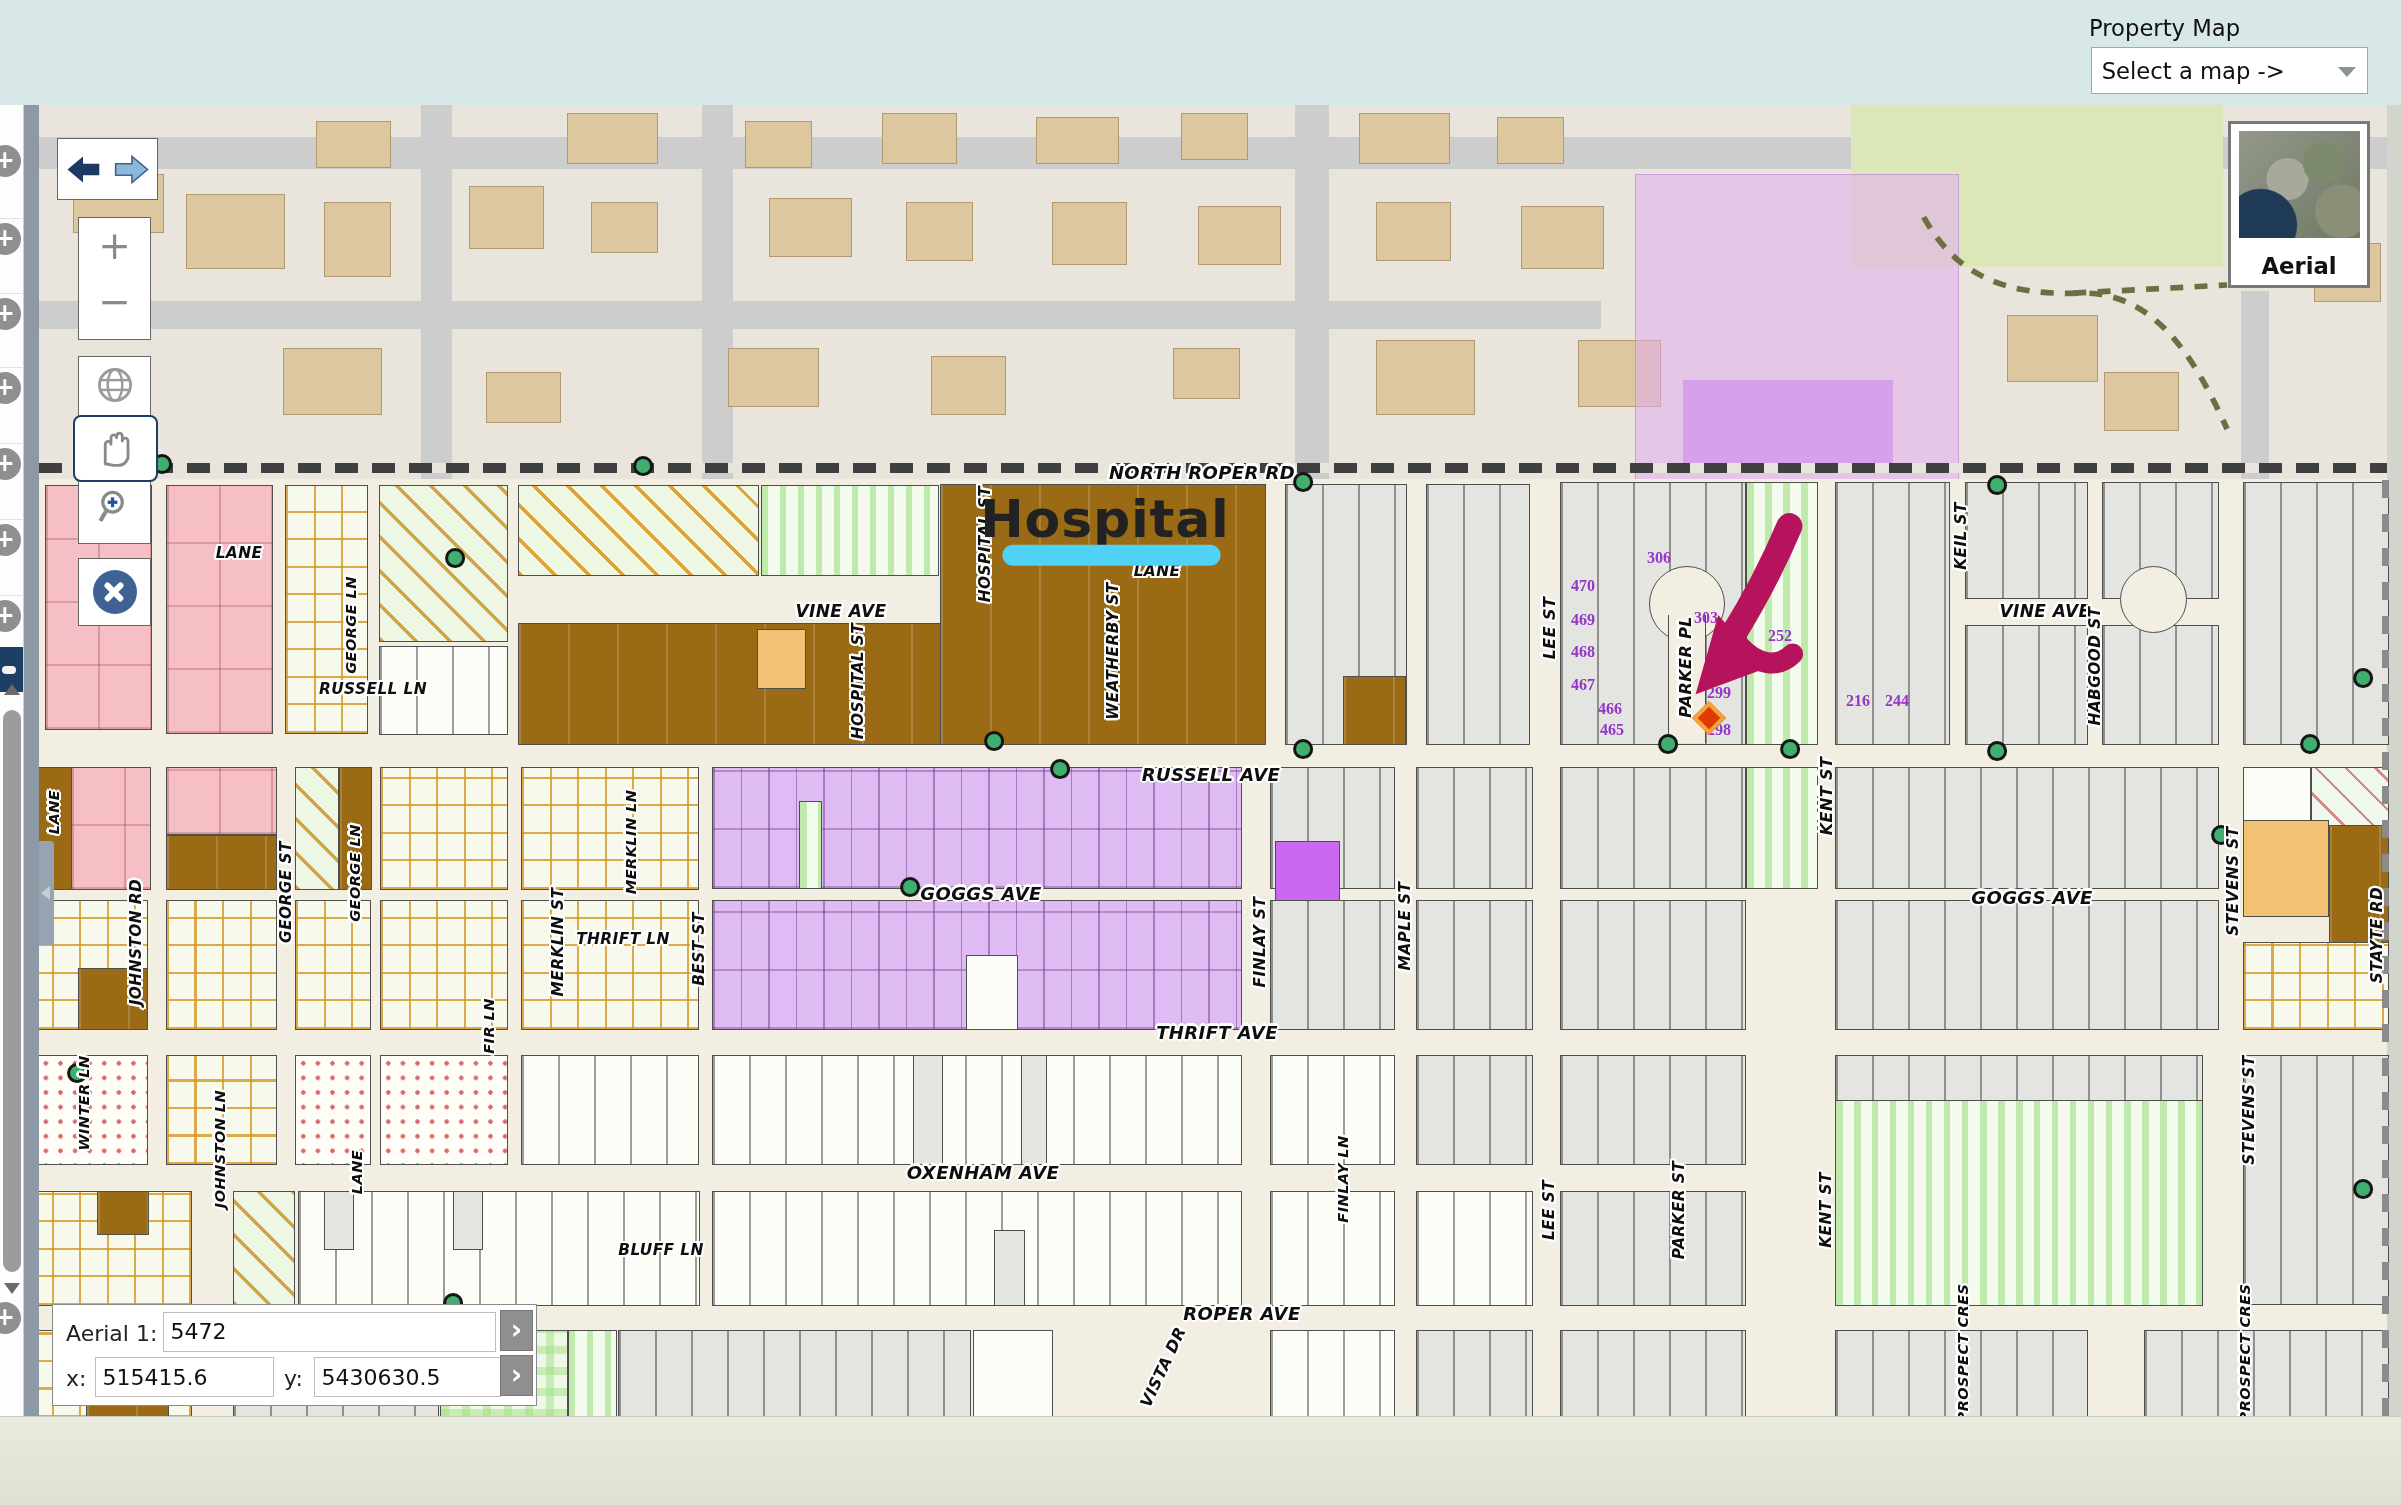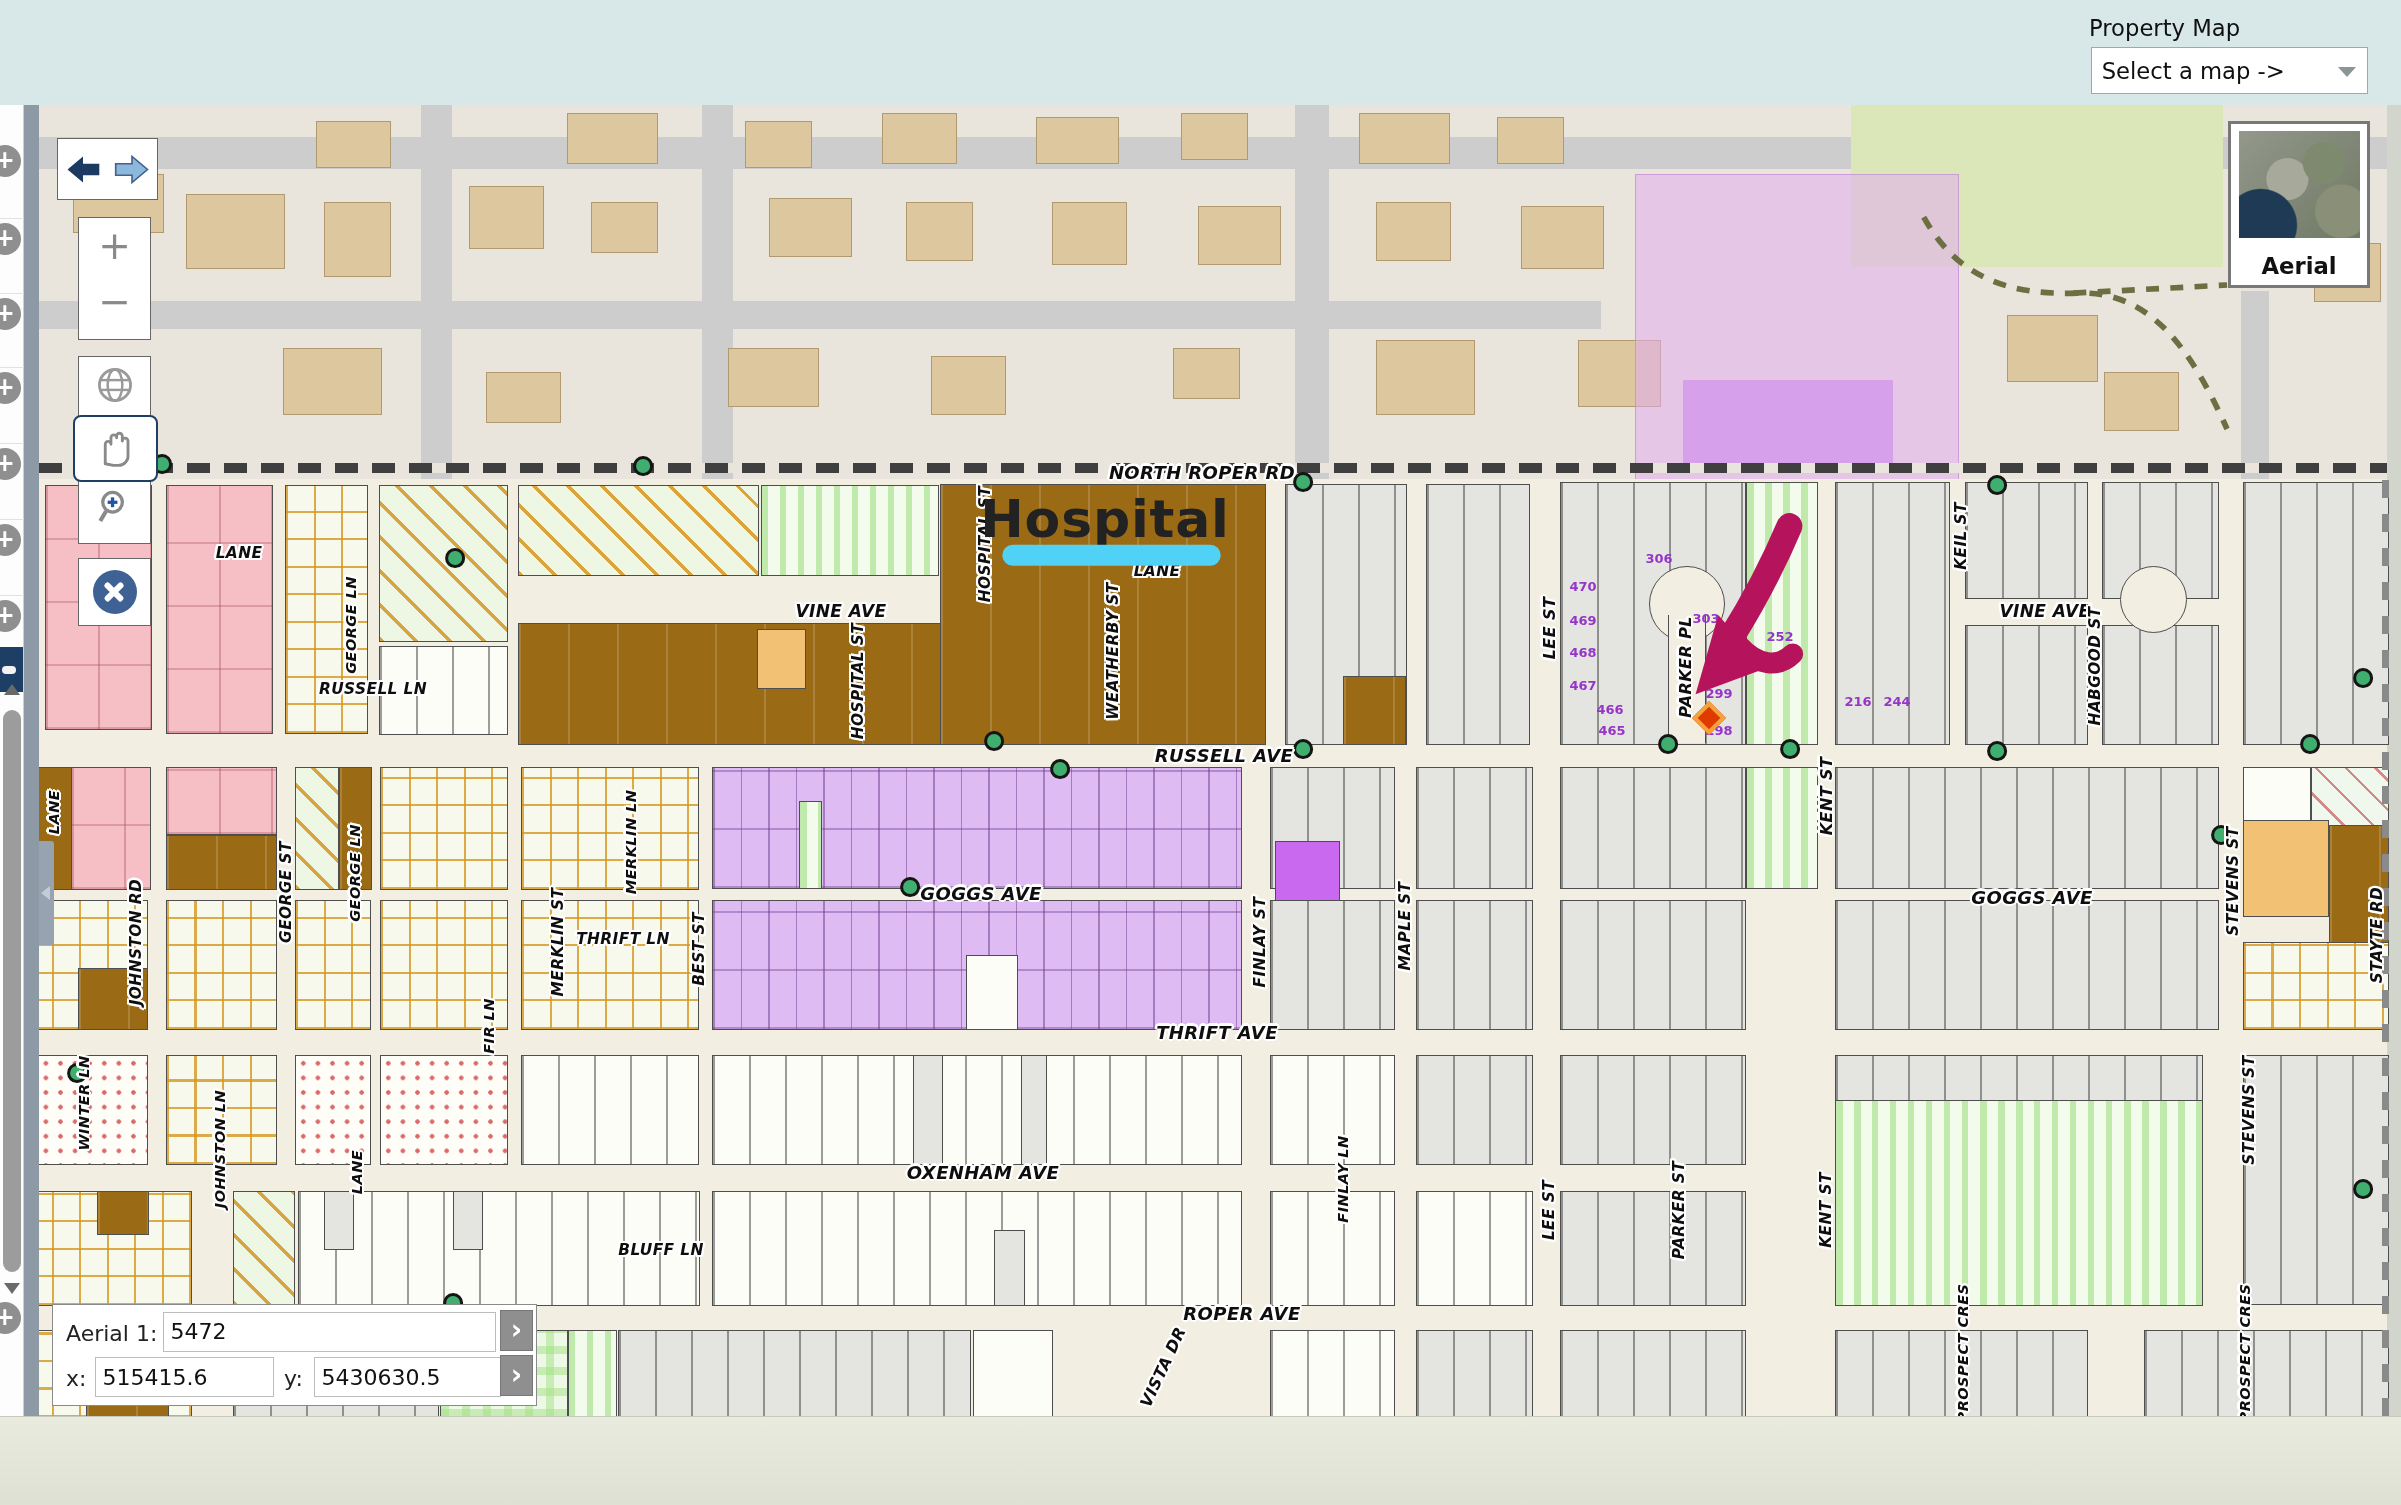--- a/index.html
+++ b/index.html
@@ -61,21 +61,21 @@
   .p-dgr{background-color:#f0f8ee;background-image:repeating-linear-gradient(45deg,rgba(205,110,110,.8) 0 2.4px,transparent 2.4px 21px);}
   .p-dot{background-color:#fffdf8;background-image:radial-gradient(circle,rgba(210,80,80,.85) 2px,transparent 2.4px);background-size:14.6px 14.6px;}
   .p-gs{background-color:#f3fbec;background-image:repeating-linear-gradient(90deg,rgba(150,220,120,.55) 0 6.5px,transparent 6.5px 18px);}
   .p-gc{background-color:#eef8e6;background-image:repeating-linear-gradient(0deg,rgba(160,225,130,.5) 0 8px,transparent 8px 21px),repeating-linear-gradient(90deg,rgba(160,225,130,.5) 0 8px,transparent 8px 21px);}
   .culdesac{position:absolute;border-radius:50%;background:#f2eee2;border:1.6px solid #4e4e4e;z-index:5;}
   .stem{position:absolute;background:#f2eee2;border-left:1.6px solid #4e4e4e;border-right:1.6px solid #4e4e4e;z-index:5;}
   #dash-boundary{left:2382px;top:479px;width:6.5px;height:937px;z-index:6;
       background:repeating-linear-gradient(0deg,#8a8a8a 0 18px,transparent 18px 34px);}
   .monu{position:absolute;width:13.8px;height:13.8px;border-radius:50%;background:#3fae6e;border:3.2px solid #151515;
       transform:translate(-50%,-50%);z-index:7;}
-  .plabel{position:absolute;transform:translate(-50%,-50%);font-size:13px;font-weight:bold;color:#9536c9;z-index:8;white-space:nowrap;}
+  .plabel{position:absolute;transform:translate(-50%,-50%);font-size:16px;font-weight:bold;color:#9536c9;z-index:8;white-space:nowrap;font-family:Liberation Serif, serif;}
   .slabel{position:absolute;font-style:italic;font-weight:800;color:#0e0e0e;letter-spacing:0.4px;white-space:nowrap;z-index:9;
       text-shadow:-2.4px 0 0 #fff,2.4px 0 0 #fff,0 -2.4px 0 #fff,0 2.4px 0 #fff,-1.6px -1.6px 0 #fff,1.6px 1.6px 0 #fff,-1.6px 1.6px 0 #fff,1.6px -1.6px 0 #fff;}
   #hospital-label{position:absolute;left:1105px;top:519px;transform:translate(-50%,-50%);font-size:52px;font-weight:600;
       color:#222;z-index:9;letter-spacing:0.8px;}
   #overlay-svg{position:absolute;left:0;top:0;z-index:10;pointer-events:none;}
   #marker-diamond{left:1697px;top:706px;width:24px;height:24px;background:#e13a00;border:4px solid #f2a33c;
       transform:rotate(45deg);z-index:11;}
   
   .wbox{position:absolute;background:#fff;border:1.6px solid #666;z-index:20;}
   #hist-box{left:57px;top:138px;width:99px;height:60px;display:flex;align-items:center;justify-content:space-around;}
@@ -328,21 +328,21 @@
     <div class="plabel" style="left: 1719px; top: 730px;">298</div>
     <div class="plabel" style="left: 1780px; top: 636px;">252</div>
     <div class="plabel" style="left: 1858px; top: 701px;">216</div>
     <div class="plabel" style="left: 1897px; top: 701px;">244</div>
   </div>
 <div id="street-labels">
     <div class="slabel" style="left: 1202px; top: 472px; font-size: 18px; transform: translate(-50%, -50%) rotate(0deg);">NORTH ROPER RD</div>
     <div class="slabel" style="left: 1157px; top: 571px; font-size: 15.4px; transform: translate(-50%, -50%) rotate(0deg);">LANE</div>
     <div class="slabel" style="left: 841px; top: 611px; font-size: 17px; transform: translate(-50%, -50%) rotate(0deg);">VINE AVE</div>
     <div class="slabel" style="left: 2045px; top: 611px; font-size: 17px; transform: translate(-50%, -50%) rotate(0deg);">VINE AVE</div>
-    <div class="slabel" style="left: 1211px; top: 755px; font-size: 18px; transform: translate(-50%, -50%) rotate(0deg); margin-left: 13px;">RUSSELL AVE</div>
+    <div class="slabel" style="left: 1211px; top: 774px; font-size: 18px; transform: translate(-50%, -50%) rotate(0deg);">RUSSELL AVE</div>
     <div class="slabel" style="left: 373px; top: 689px; font-size: 15.4px; transform: translate(-50%, -50%) rotate(0deg);">RUSSELL LN</div>
     <div class="slabel" style="left: 239px; top: 553px; font-size: 15.4px; transform: translate(-50%, -50%) rotate(0deg);">LANE</div>
     <div class="slabel" style="left: 981px; top: 893px; font-size: 18px; transform: translate(-50%, -50%) rotate(0deg);">GOGGS AVE</div>
     <div class="slabel" style="left: 2032px; top: 897px; font-size: 18px; transform: translate(-50%, -50%) rotate(0deg);">GOGGS AVE</div>
     <div class="slabel" style="left: 1217px; top: 1032px; font-size: 18px; transform: translate(-50%, -50%) rotate(0deg);">THRIFT AVE</div>
     <div class="slabel" style="left: 623px; top: 939px; font-size: 15.4px; transform: translate(-50%, -50%) rotate(0deg);">THRIFT LN</div>
     <div class="slabel" style="left: 983px; top: 1172px; font-size: 18px; transform: translate(-50%, -50%) rotate(0deg);">OXENHAM AVE</div>
     <div class="slabel" style="left: 661px; top: 1250px; font-size: 15.4px; transform: translate(-50%, -50%) rotate(0deg);">BLUFF LN</div>
     <div class="slabel" style="left: 1242px; top: 1313px; font-size: 18px; transform: translate(-50%, -50%) rotate(0deg);">ROPER AVE</div>
     <div class="slabel" style="left: 985px; top: 544px; font-size: 15.4px; transform: translate(-50%, -50%) rotate(-90deg);">HOSPITAL ST</div>

